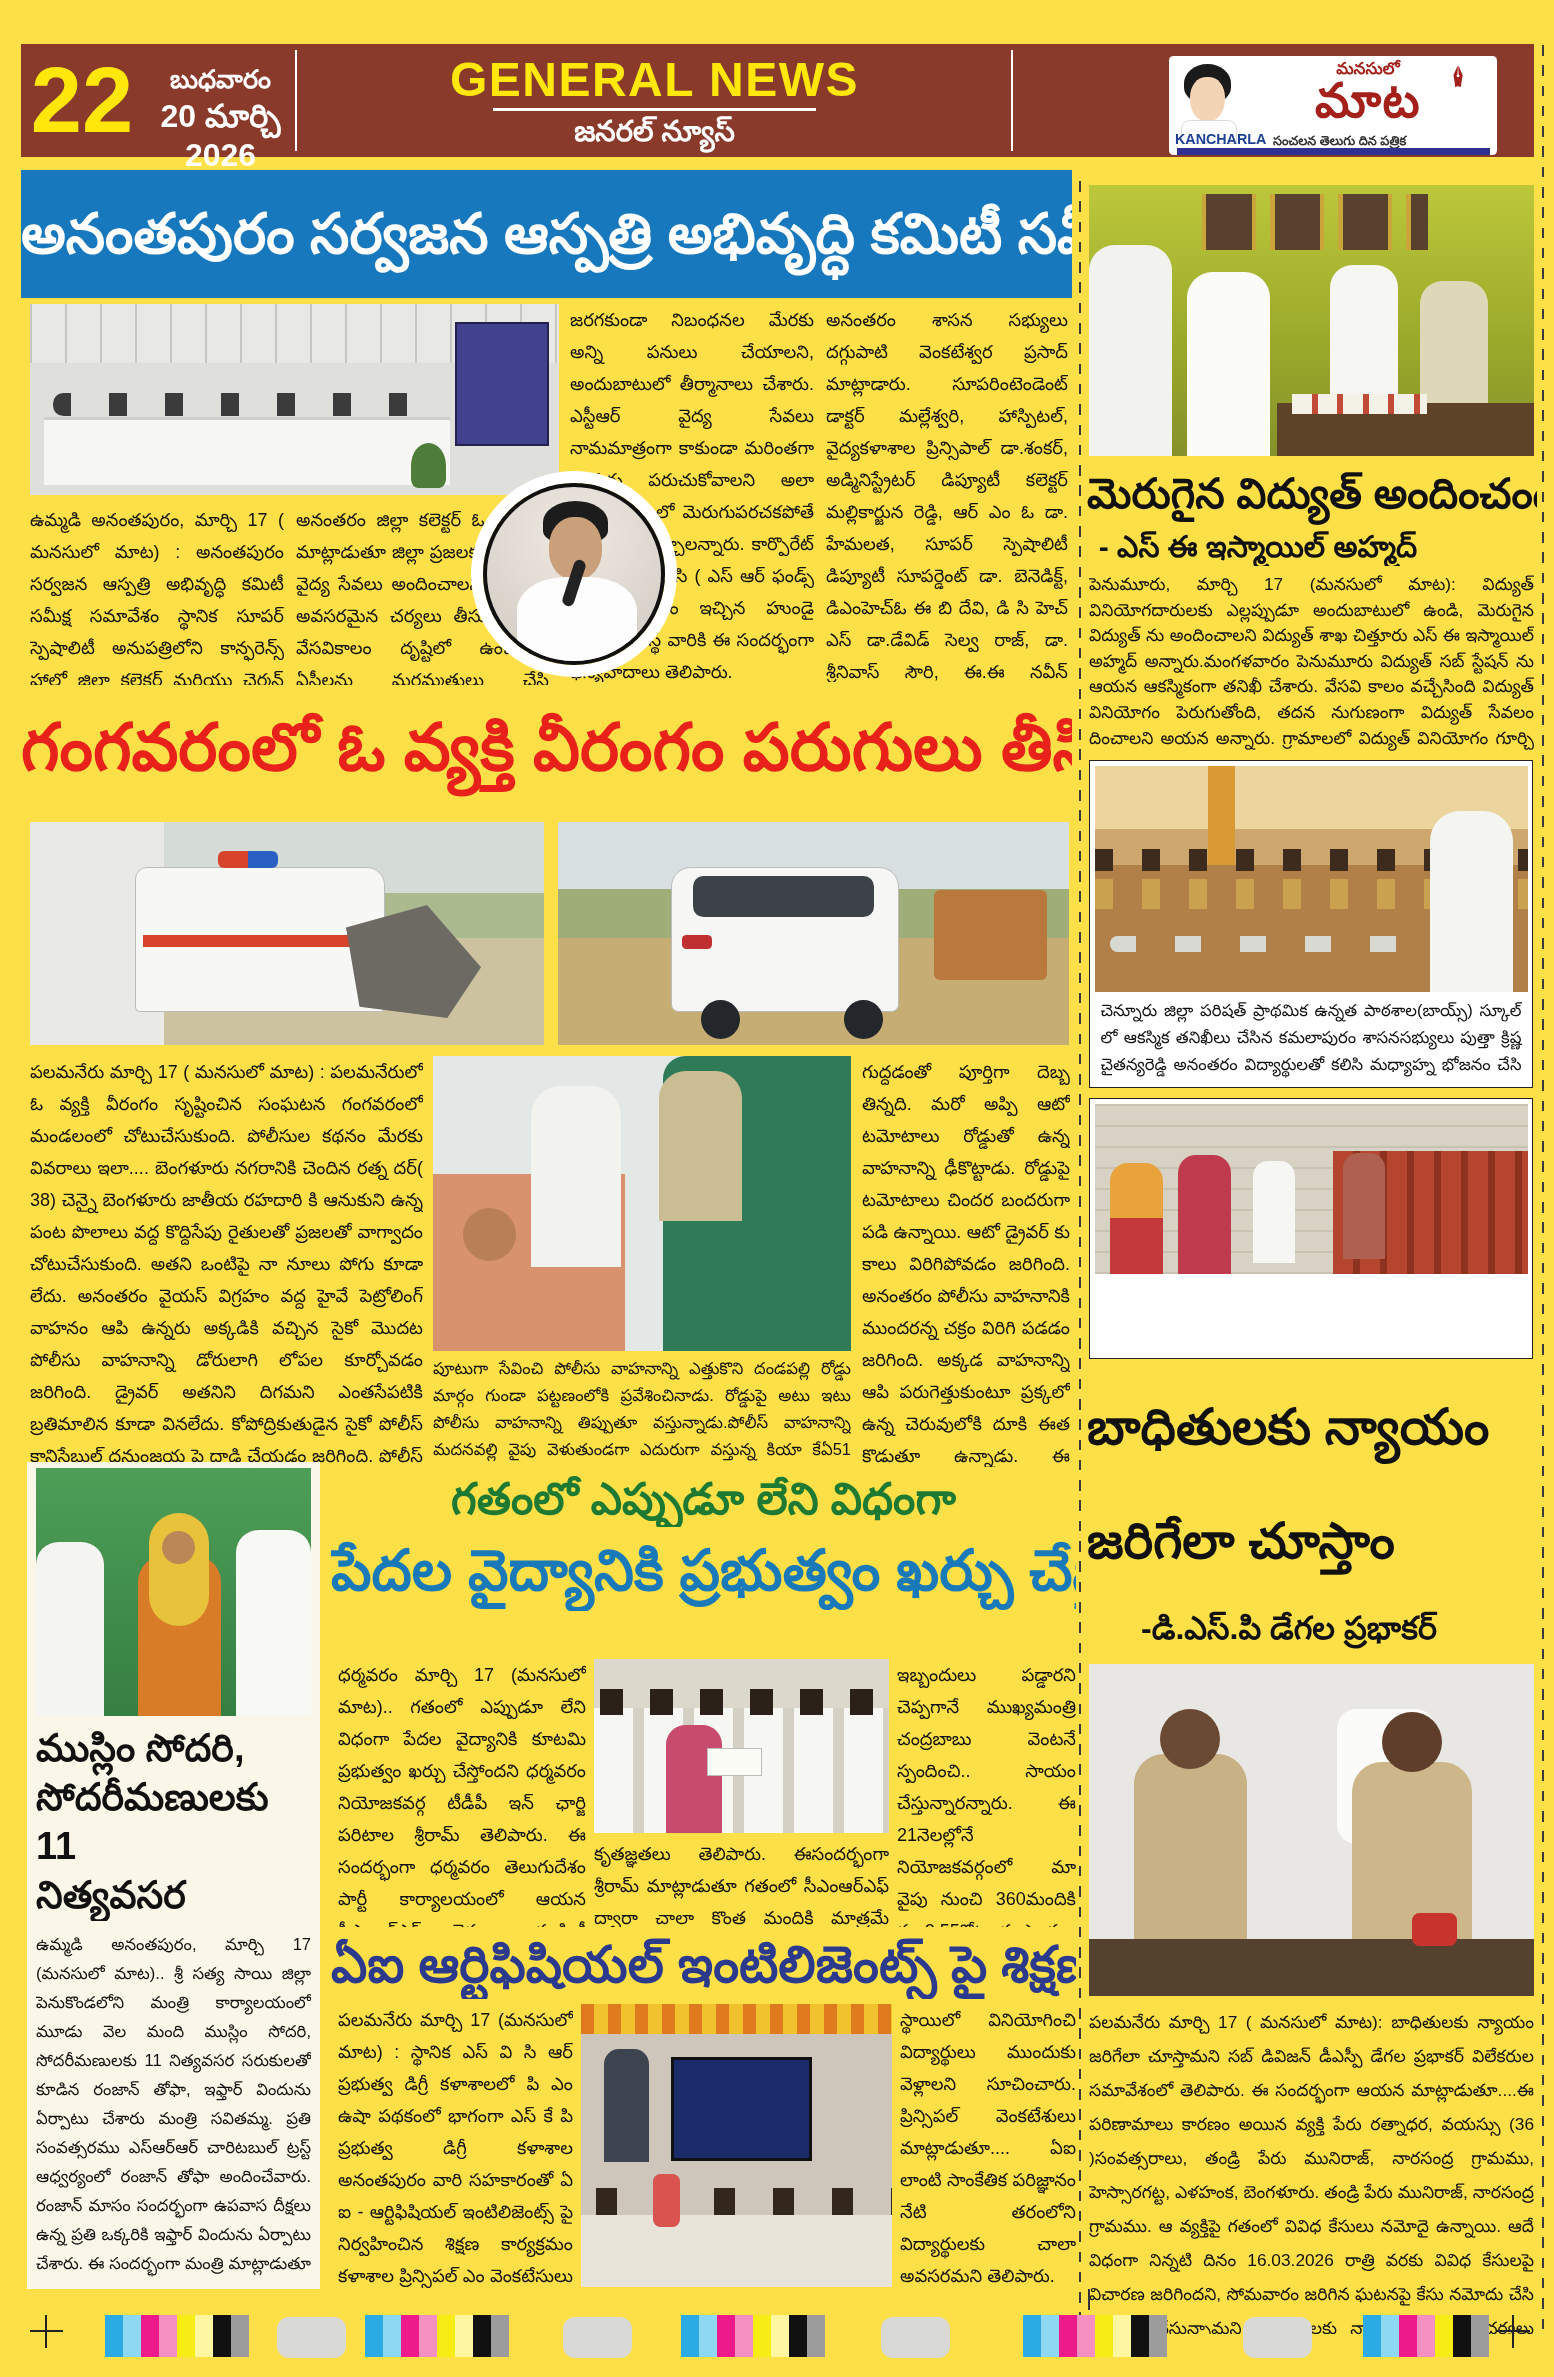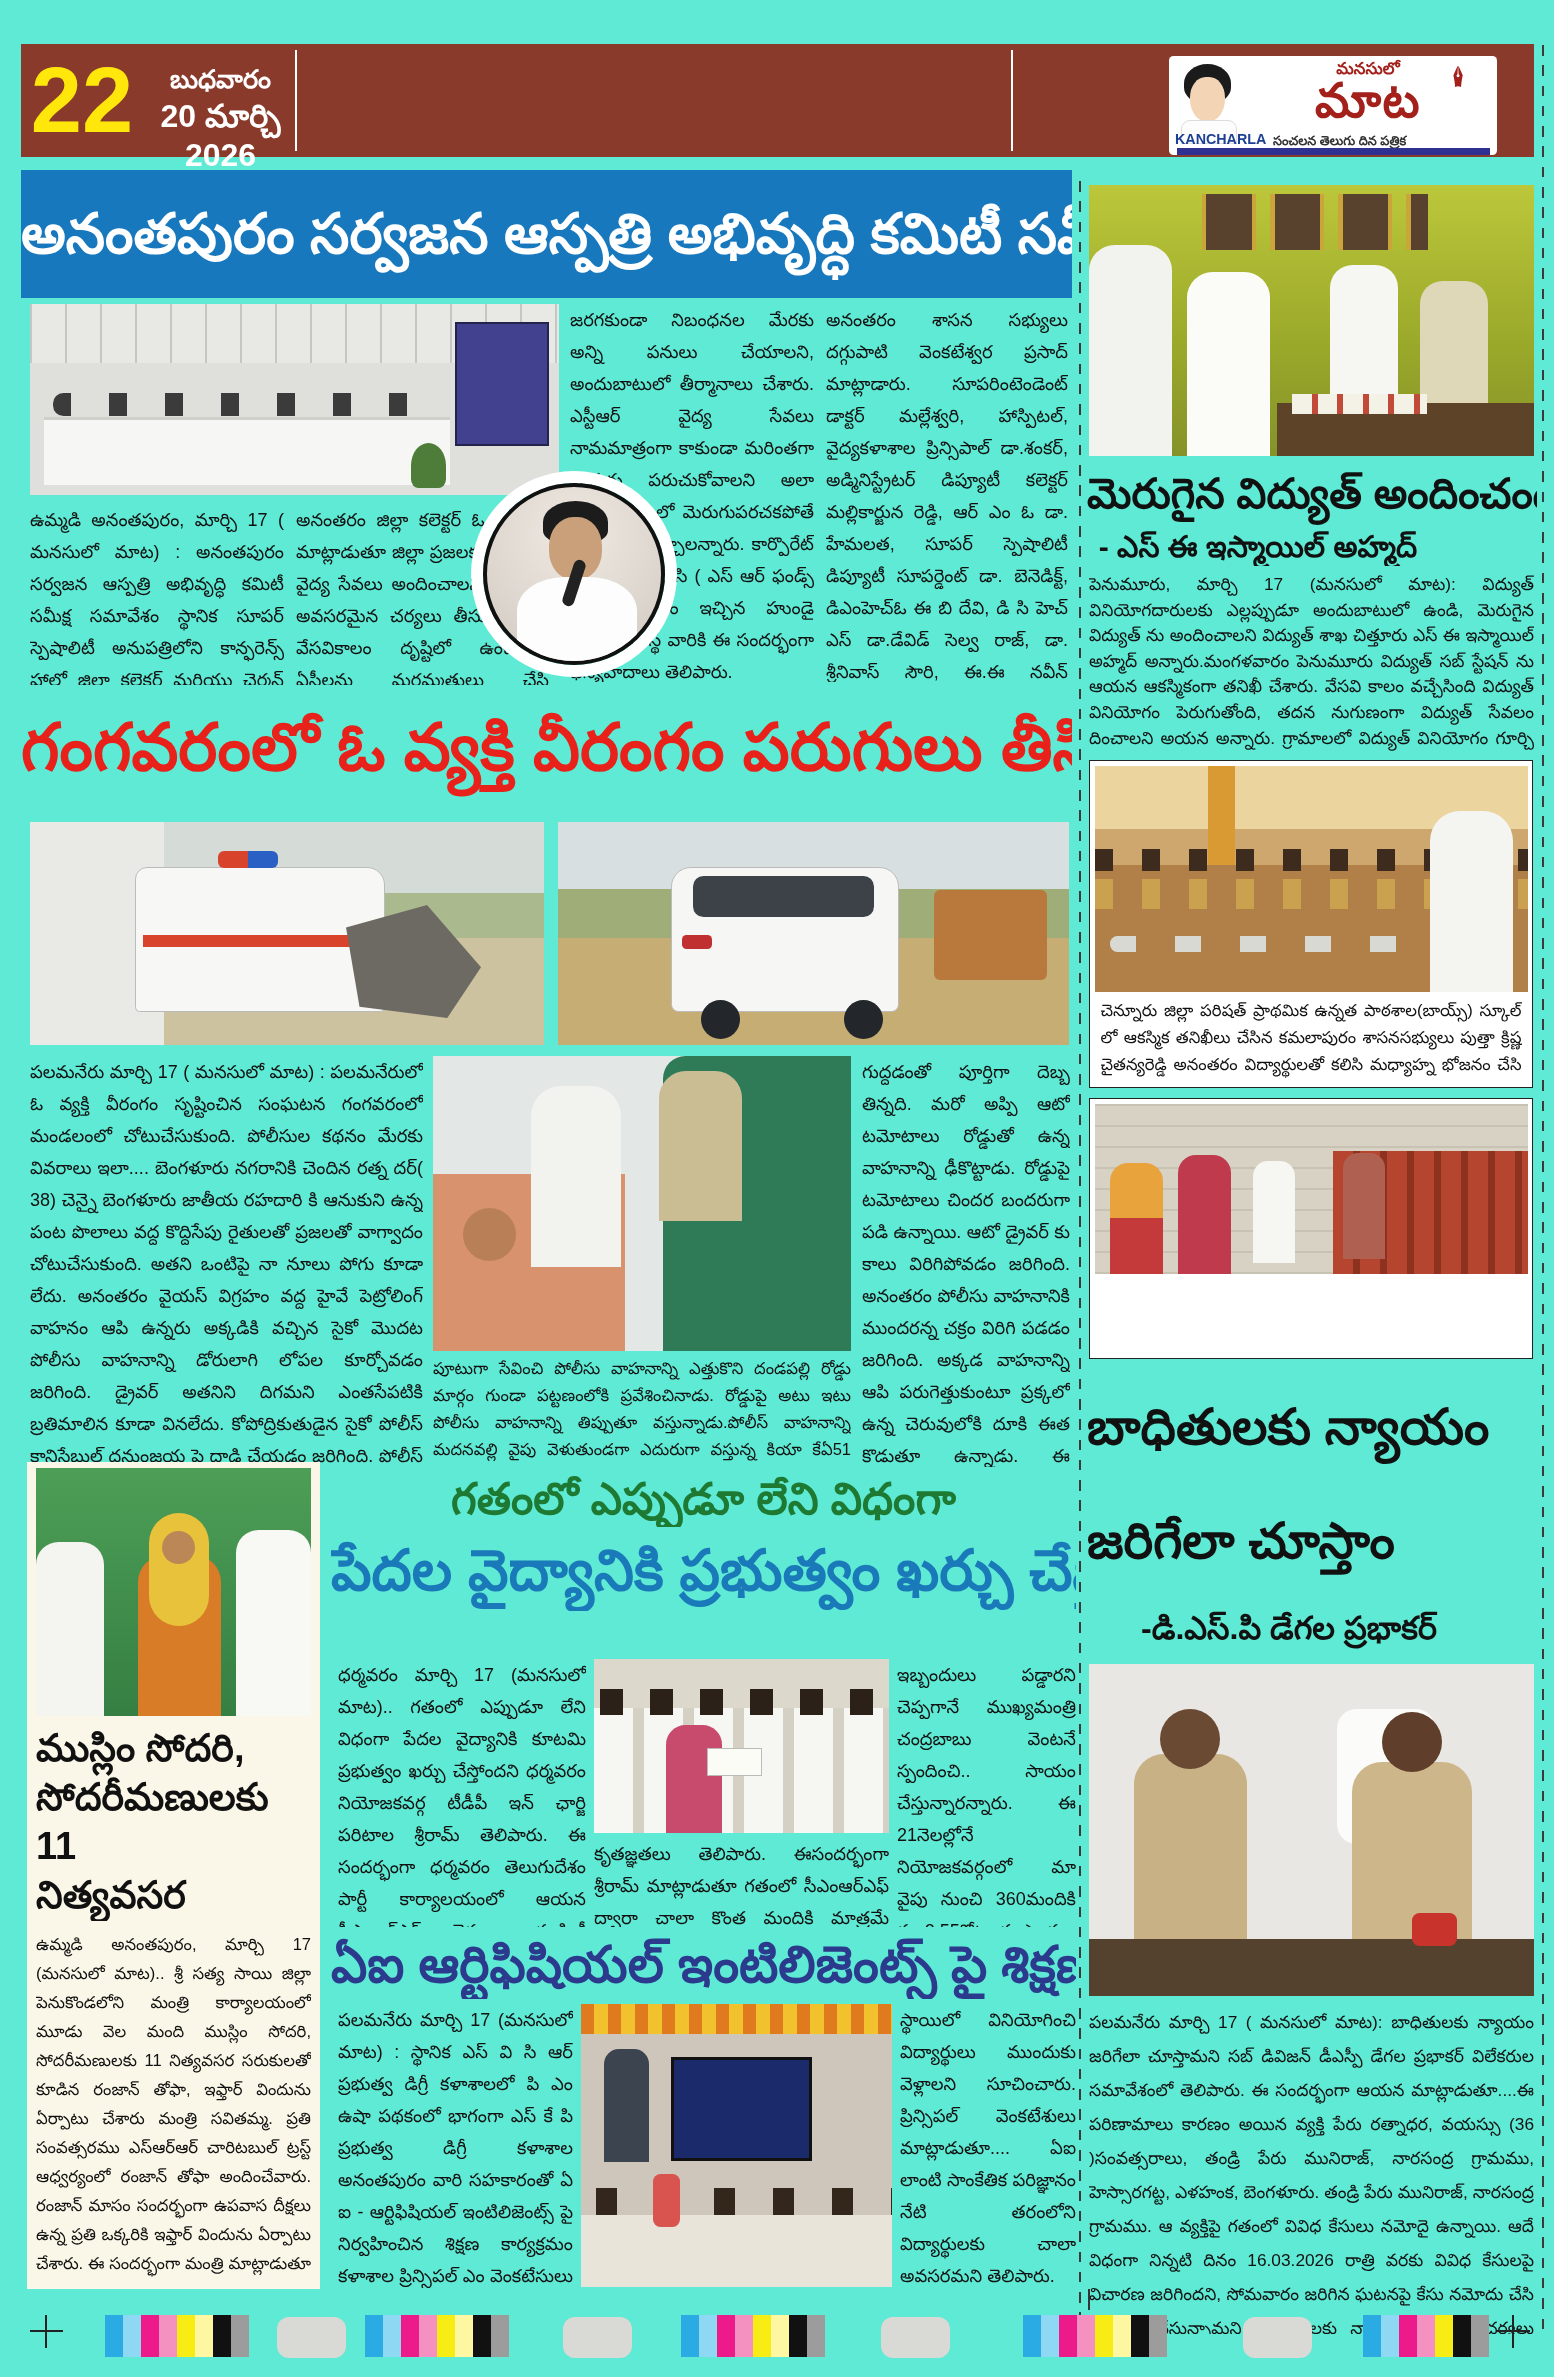--- a/index.html
+++ b/index.html
@@ -1,17 +1,17 @@
 <!DOCTYPE html>
 <html style="font-size:12px"><head>
 <meta charset="utf-8">
 <style>
   html,body{margin:0;padding:0;background:#ffffff;}
   body{font-family:"Liberation Sans", sans-serif;}
-  #page{position:relative;width:1555px;height:2377px;background:#5eead4;overflow:hidden;}
+  #page{position:relative;width:1555px;height:2377px;background:#fde047;overflow:hidden;}
   .abs{position:absolute;}
   .t{color:#111;text-align:justify;overflow:hidden;}
   .b24{font-size:18px;line-height:32px;}
   .b23{font-size:17.3px;line-height:25.6px;}
   .b22{font-size:16.5px;line-height:29px;}
   .b23w{font-size:17.3px;line-height:34px;}
   .cap{font-size:16.5px;line-height:27px;}
   .hl{font-weight:bold;text-align:center;white-space:nowrap;overflow:hidden;}
   
   #band{left:21px;top:44px;width:1513px;height:113px;background:#8a3a2b;}
@@ -71,20 +71,25 @@
 
 <div id="page">
 
   <div class="abs" id="band">
     <div class="abs" id="pagenum">22</div>
     <div class="abs" id="dateblock">
       <div id="day">బుధవారం</div>
       <div id="date">20 మార్చి 2026</div>
     </div>
     <div class="abs vdiv" style="left:274px;"></div>
+    <div class="abs" id="gnblock">
+      <div id="gntitle">GENERAL NEWS</div>
+      <div id="gnline"></div>
+      <div id="gnsub">జనరల్ న్యూస్</div>
+    </div>
     <div class="abs vdiv" style="left:990px;"></div>
     <div class="abs" id="logo">
       <div class="abs" id="logoface">
         <div id="hair"></div>
           <div id="face"></div>
           <div id="shirt"></div>
       </div>
       <div class="abs" id="logotext">
         <div id="brandtop">మనసులో</div>
         <div id="brandname">మాట</div>

